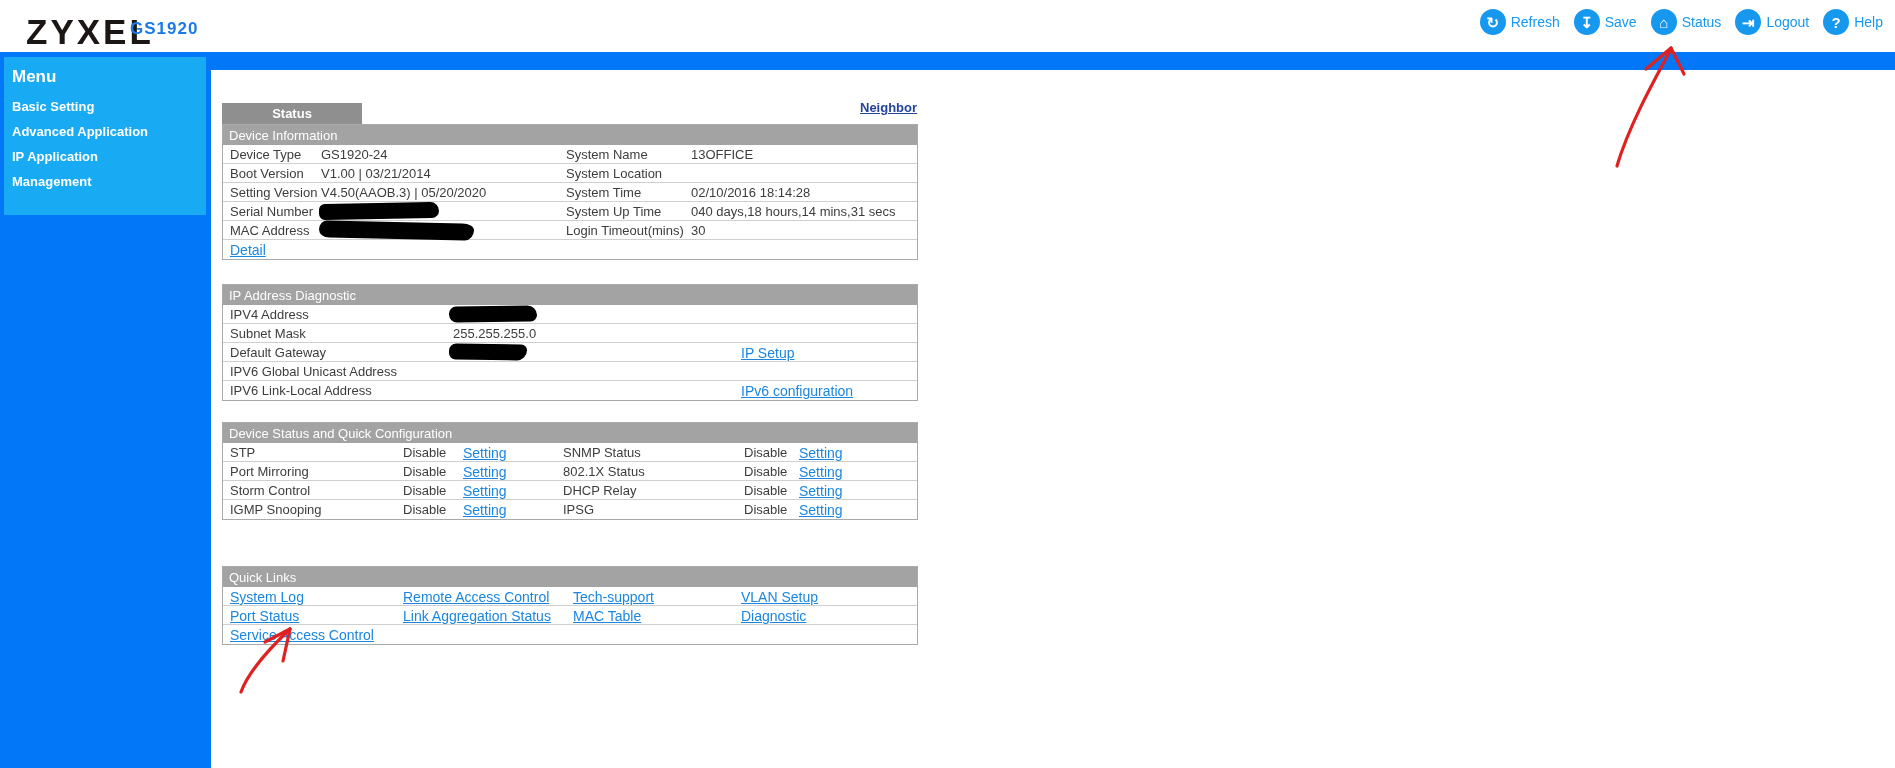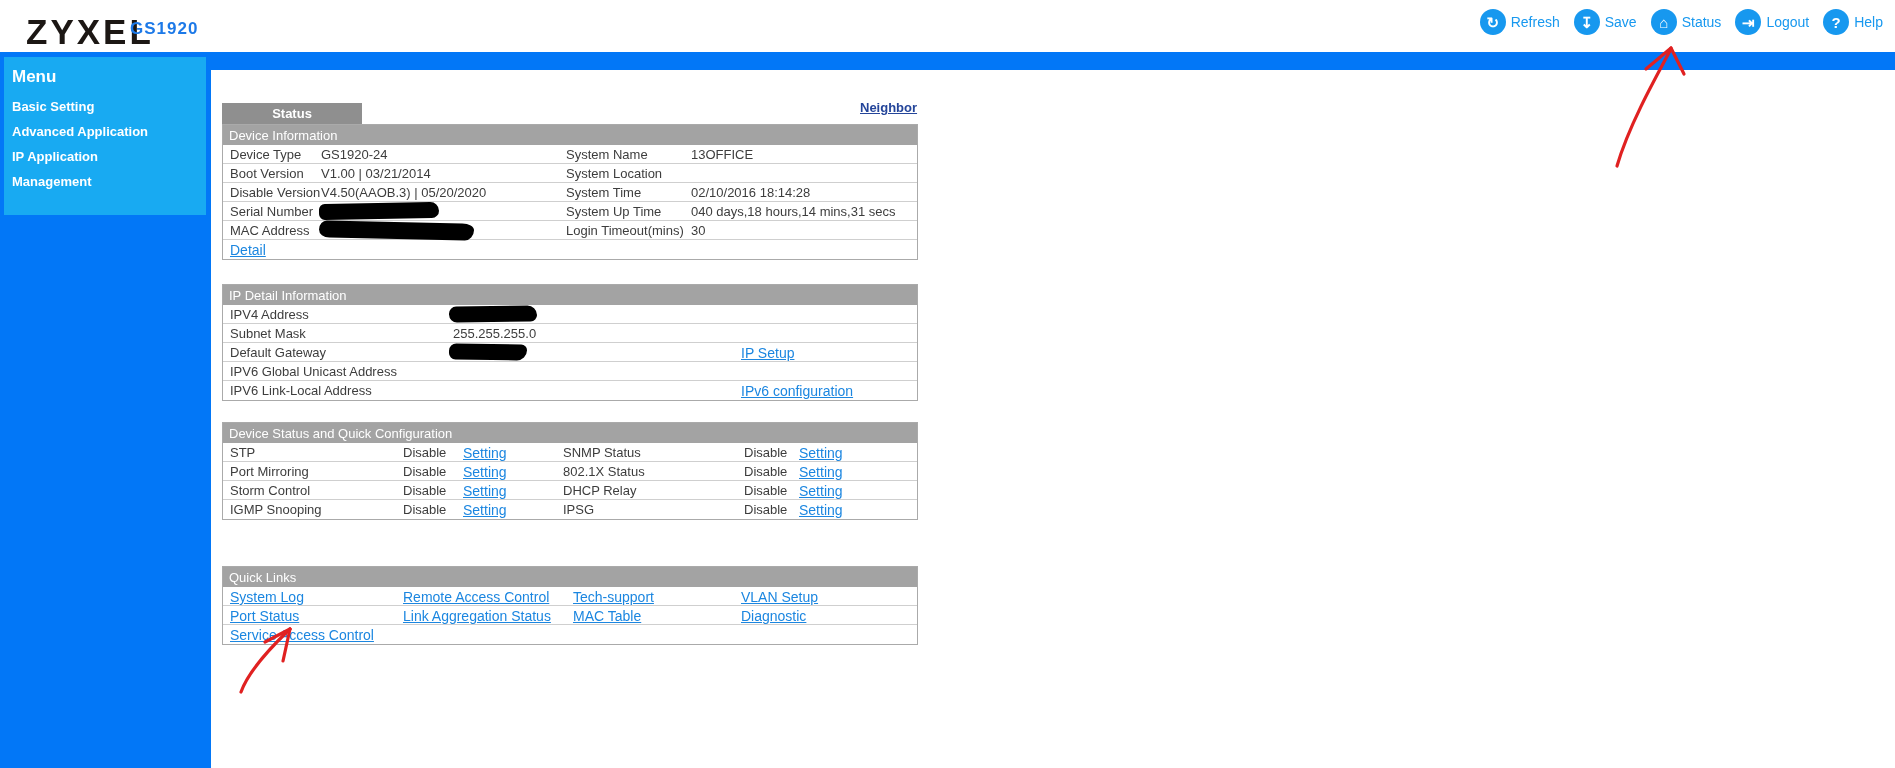--- a/index.html
+++ b/index.html
@@ -108,21 +108,21 @@
     <span class="cell c3">System Name</span>
     <span class="cell c4">13OFFICE</span>
   </div>
   <div class="row">
     <span class="cell c1">Boot Version</span>
     <span class="cell c2">V1.00 | 03/21/2014</span>
     <span class="cell c3">System Location</span>
     <span class="cell c4"></span>
   </div>
   <div class="row">
-    <span class="cell c1">Disable Version</span>
+    <span class="cell c1">Setting Version</span>
     <span class="cell c2">V4.50(AAOB.3) | 05/20/2020</span>
     <span class="cell c3">System Time</span>
     <span class="cell c4">02/10/2016 18:14:28</span>
   </div>
   <div class="row">
     <span class="cell c1">Serial Number</span>
     <span class="redact r-serial"></span>
     <span class="cell c3">System Up Time</span>
     <span class="cell c4">040 days,18 hours,14 mins,31 secs</span>
   </div>
@@ -131,21 +131,21 @@
     <span class="redact r-mac"></span>
     <span class="cell c3">Login Timeout(mins)</span>
     <span class="cell c4">30</span>
   </div>
   <div class="row">
     <a class="cell c1 blue-link">Detail</a>
   </div>
 </div>
 
 <div class="panel" style="top:284px;">
-  <div class="panel-bar">IP Detail Information</div>
+  <div class="panel-bar">IP Address Diagnostic</div>
   <div class="row">
     <span class="cell c1">IPV4 Address</span>
     <span class="redact r-ip4"></span>
   </div>
   <div class="row">
     <span class="cell c1">Subnet Mask</span>
     <span class="cell ip-val">255.255.255.0</span>
   </div>
   <div class="row">
     <span class="cell c1">Default Gateway</span>

